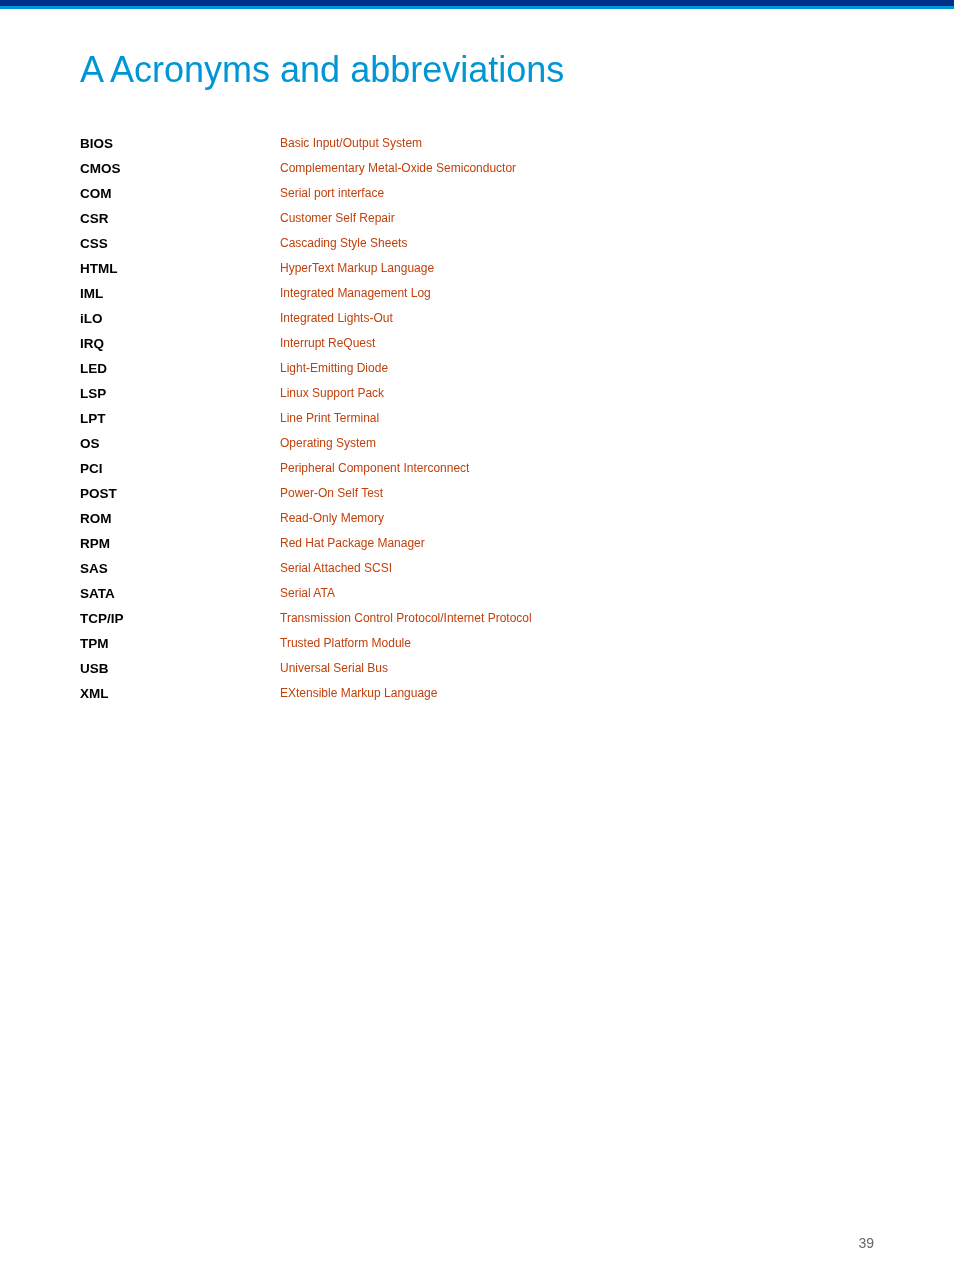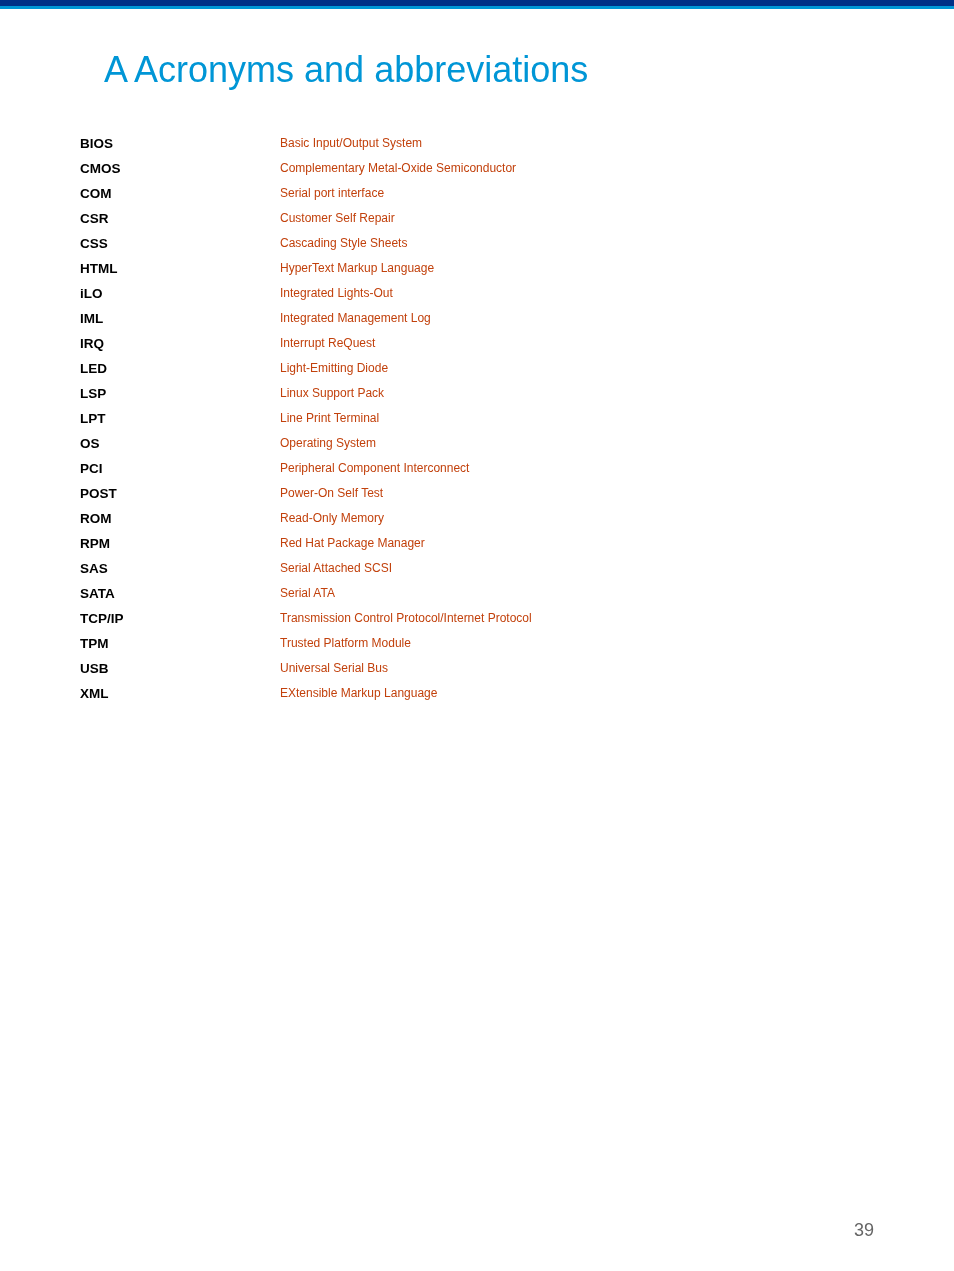--- a/index.html
+++ b/index.html
@@ -31,21 +31,20 @@
     .page-content {
       padding: 40px 80px 60px 80px;
     }
 
     .page-title {
       font-size: 36px;
       color: #0096d6;
       font-weight: normal;
       margin-bottom: 30px;
       padding-bottom: 10px;
-      margin-left: 24px;
     }
 
     .acronym-table {
       width: 100%;
       border-collapse: collapse;
     }
 
     .acronym-table tr td {
       padding: 5px 0;
       vertical-align: top;
@@ -61,23 +60,23 @@
       font-size: 13.5px;
     }
 
     .acronym-table tr td:last-child {
       font-size: 12px;
       color: #c2410c;
     }
 
     .page-number {
       position: absolute;
-      bottom: 30px;
+      bottom: 20px;
       right: 80px;
-      font-size: 18px;
+      font-size: 14px;
       color: #666666;
     }
   </style>
 </head>
 <body>
 
 <div class="top-bar"></div>
 <div class="top-accent"></div>
 
 <div class="page-content">
@@ -103,26 +102,26 @@
         </tr>
         <tr>
           <td>CSS</td>
           <td>Cascading Style Sheets</td>
         </tr>
         <tr>
           <td>HTML</td>
           <td>HyperText Markup Language</td>
         </tr>
         <tr>
+          <td>IML</td>
+          <td>Integrated Management Log</td>
+        </tr>
+        <tr>
           <td>iLO</td>
           <td>Integrated Lights-Out</td>
-        </tr>
-        <tr>
-          <td>IML</td>
-          <td>Integrated Management Log</td>
         </tr>
         <tr>
           <td>IRQ</td>
           <td>Interrupt ReQuest</td>
         </tr>
         <tr>
           <td>LED</td>
           <td>Light-Emitting Diode</td>
         </tr>
         <tr>

